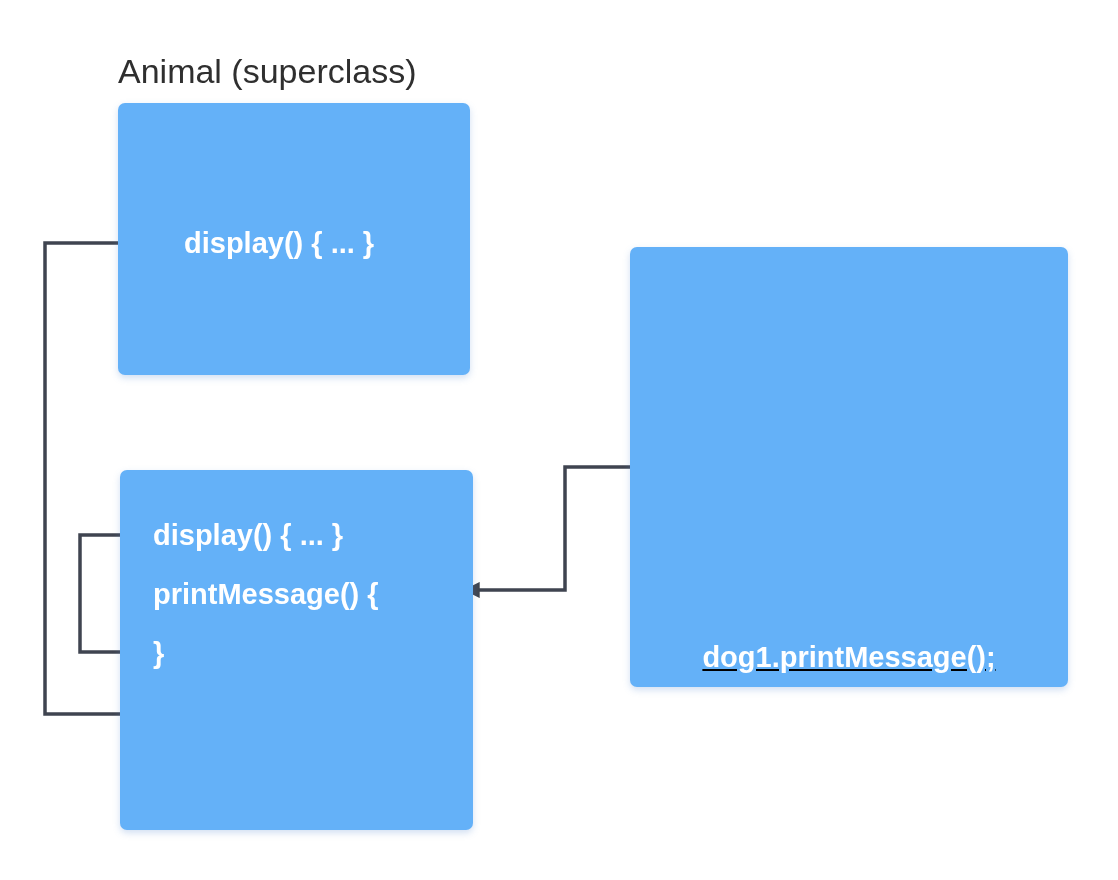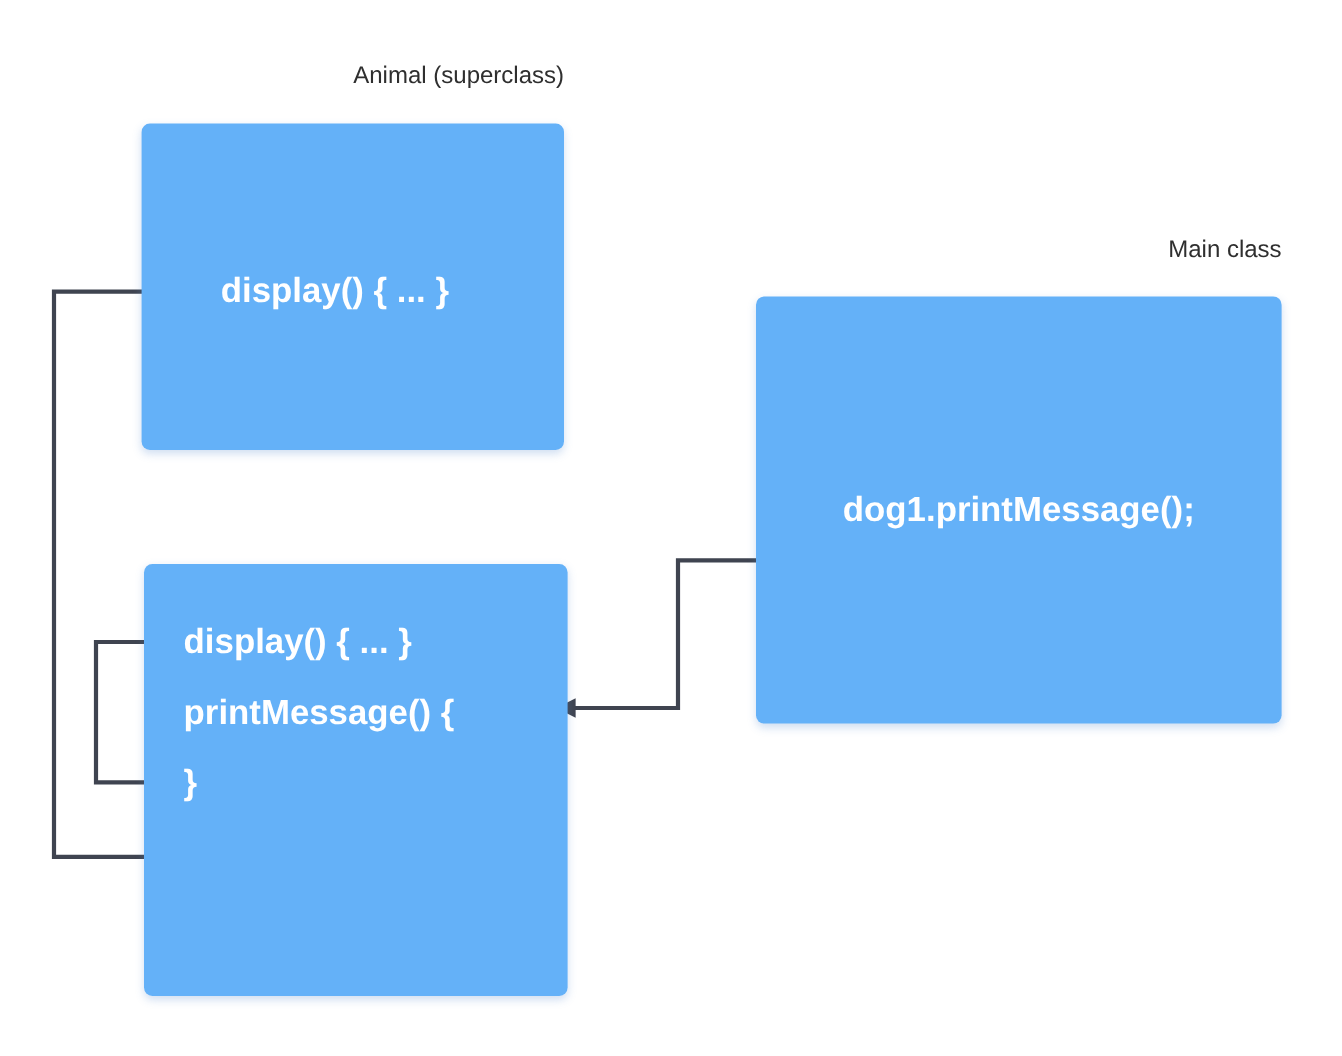--- a/index.html
+++ b/index.html
@@ -36,23 +36,23 @@
   }
   .box {
     position: absolute;
     background: var(--box-fill);
     border-radius: 7px;
     box-shadow: 0 3px 7px rgba(90, 140, 210, 0.28);
   }
   .box-label {
     position: absolute;
     color: var(--label-text);
-    font-size: 20px;
+    font-size: 34px;
     font-weight: 400;
-    text-align: right;
+    text-align: left;
     white-space: nowrap;
   }
   .code {
     color: var(--box-text);
     font-weight: 700;
     font-size: 29px;
     white-space: pre;
     line-height: 59px;
   }
   
@@ -64,22 +64,22 @@
   #animal-label { left: 118px; top: 52px; width: 352px; }
   
   #dog-box { left: 120px; top: 470px; width: 353px; height: 360px; }
   #dog-box .code-block {
     position: absolute;
     left: 33px; top: 36px;
   }
   #dog-label { left: 120px; top: 421px; width: 353px; }
   
   #main-box {
-    left: 630px; top: 247px; width: 438px; height: 356px;
-    display: flex; align-items: center; justify-content: center;
+    left: 630px; top: 247px; width: 438px; height: 440px;
+    display: flex; align-items: flex-end; justify-content: center; text-decoration: underline;
   }
   #main-label { left: 630px; top: 197px; width: 438px; }
 </style>
 </head>
 <body>
 
 <div class="canvas">
 
   <svg class="arrows" viewBox="0 0 1118 880" xmlns="http://www.w3.org/2000/svg" aria-hidden="true">
     <defs>
@@ -100,19 +100,18 @@
 
 
   <div class="box" id="dog-box">
     <div class="code-block">
       <div class="code">display() { ... }</div>
       <div class="code">printMessage() {</div>
       <div class="code">}</div>
     </div>
   </div>
 
-  <div class="box-label" id="main-label">Main class</div>
 
   <div class="box" id="main-box">
     <div class="code">dog1.printMessage();</div>
   </div>
 
 </div>
 
 </body></html>

